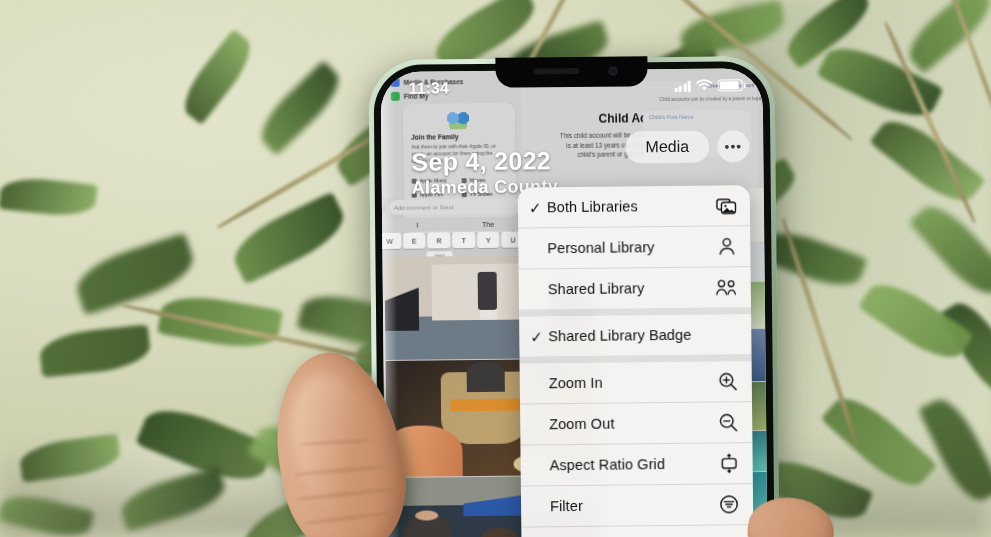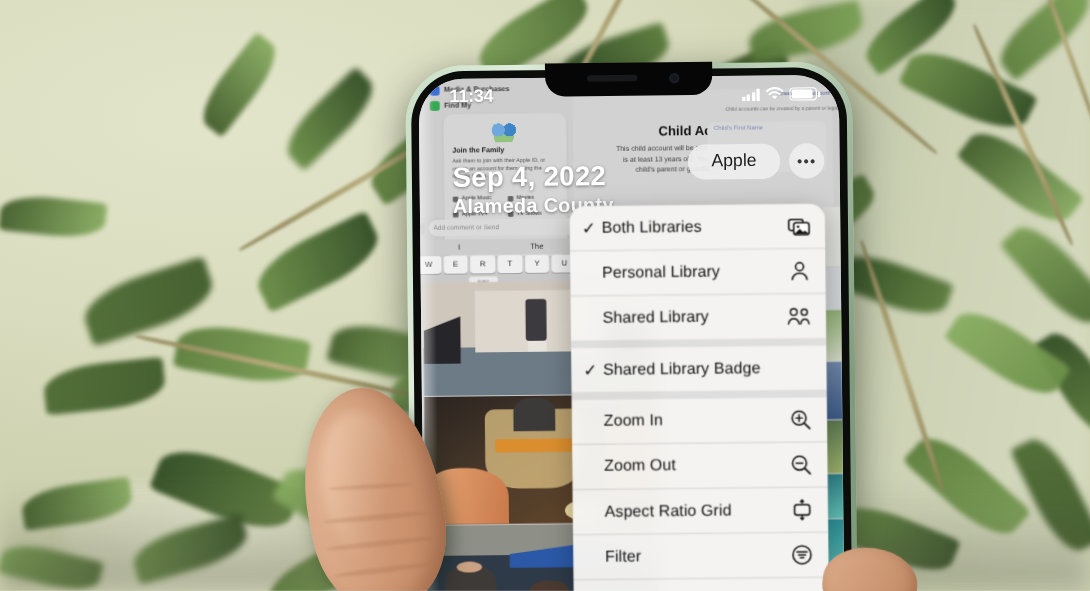--- a/index.html
+++ b/index.html
@@ -465,21 +465,21 @@
         <div class="rs" style="top:243px;height:40px;background:linear-gradient(#2f7f86,#5fc0b4)"></div>
         <div class="rs" style="top:284px;bottom:0;background:linear-gradient(#2a8f94,#7fd0c4)"></div>
       </div>
     </div>
 
     <div class="ovl" id="ovl-date">Sep 4, 2022</div>
     <div class="ovl" id="ovl-place">Alameda County</div>
 
     <div style="position:absolute;right:54px;top:62px;z-index:56;width:84px;height:32px;
                 background:rgba(238,238,238,.92);border-radius:16px;display:flex;align-items:center;justify-content:center;">
-      <span style="font-size:16px;color:#1b1b1b;">Apple</span>
+      <span style="font-size:16px;color:#1b1b1b;">Media</span>
     </div>
     <div style="position:absolute;right:14px;top:62px;z-index:56;width:32px;height:32px;
                 background:rgba(238,238,238,.92);border-radius:50%;display:flex;align-items:center;justify-content:center;">
       <span style="font-size:14px;color:#3a3a3a;letter-spacing:1px;line-height:0;">•••</span>
     </div>
 
     <div class="statusbar">
       <div id="clock">11:34</div>
       <div class="stat-right">
         <span class="bars">

